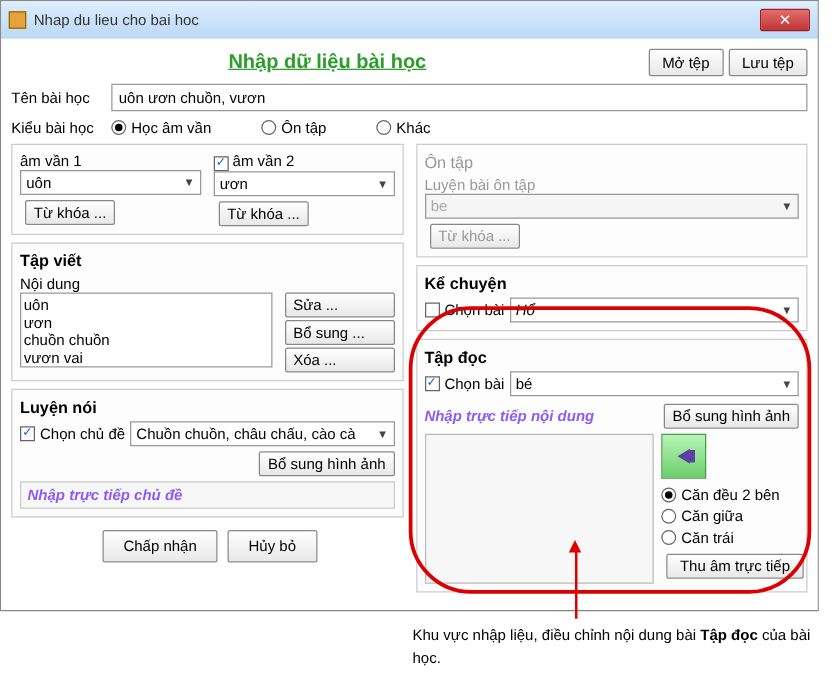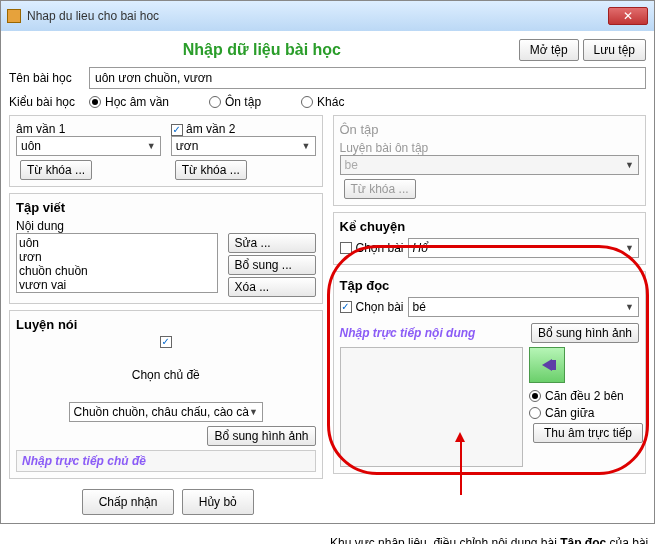--- a/index.html
+++ b/index.html
@@ -4,21 +4,21 @@
 <style>
 * { box-sizing: border-box; font-family: Arial, sans-serif; font-size: 12px; }
 body { margin: 0; background: #fff; width: 671px; }
 .window { width: 655px; border: 1px solid #888; background: #f0f0f0; }
 .titlebar { height: 24px; background: linear-gradient(#ddeeff,#bbd8f5); display: flex; align-items: center; padding: 15px 6px; }
 .titlebar .icon { width: 14px; height: 14px; background: #e6a23c; border: 1px solid #996600; margin-right: 6px; }
 .titlebar .title { color: #333; flex: 1; }
 .titlebar .close { background: linear-gradient(#e16d6d,#c13535); color: #fff; width: 40px; height: 18px; text-align: center; line-height: 16px; border-radius: 2px; border: 1px solid #a02020; }
 .content { padding: 8px; background: #fff; }
 .header-row { display: flex; align-items: center; margin-bottom: 6px; }
-.main-title { flex: 1; text-align: center; color: #2a9d2a; font-weight: bold; font-size: 16px; }
+.main-title { flex: 1; text-align: center; color: #2a9d2a; font-weight: bold; font-size: 16px; text-decoration: underline; }
 .btn { background: linear-gradient(#fff,#e8e8e8); border: 1px solid #888; padding: 3px 10px; margin-left: 4px; cursor: pointer; border-radius: 2px; }
 .btn-sm { padding: 2px 6px; }
 .row { display: flex; align-items: center; margin-bottom: 6px; }
 .label { width: 80px; }
 .field { flex: 1; border: 1px solid #999; padding: 3px 5px; background: #fff; }
 .radio-group { display: flex; gap: 40px; }
 .radio-item { display: flex; align-items: center; gap: 4px; }
 .radio { width: 12px; height: 12px; border: 1px solid #666; border-radius: 50%; display: inline-flex; align-items: center; justify-content: center; background: #fff; }
 .radio.checked::after { content: ""; width: 6px; height: 6px; background: #000; border-radius: 50%; }
 .checkbox { width: 12px; height: 12px; border: 1px solid #666; display: inline-flex; align-items: center; justify-content: center; background: #fff; }
@@ -123,21 +123,21 @@
             <div class="btnstack">
               <button class="btn btn-sm">Sửa ...</button>
               <button class="btn btn-sm">Bổ sung ...</button>
               <button class="btn btn-sm">Xóa ...</button>
             </div>
           </div>
         </div>
 
         <div class="group">
           <div class="group-title">Luyện nói</div>
-          <div style="display:flex;align-items:center;gap:20px;margin-bottom:4px;flex-direction:column;">
+          <div style="display:flex;align-items:center;gap:4px;margin-bottom:4px;">
             <span class="checkbox checked"></span>
             <span>Chọn chủ đề</span>
             <div class="dropdown" style="flex:1">
                   <span>Chuồn chuồn, châu chấu, cào cà</span>
                   <span class="caret">▼</span>
                 </div>
           </div>
           <div style="text-align:right;margin-bottom:4px;"><button class="btn btn-sm">Bổ sung hình ảnh</button></div>
           <div class="field placeholder" style="border:1px solid #ccc;background:#f7f7f7;">Nhập trực tiếp chủ đề</div>
         </div>
@@ -192,20 +192,24 @@
                     <div class="speaker-glyph"></div>
                   </div>
               <div class="radio-item" style="margin-bottom:3px;">
                     <span class="radio checked"></span>
                     <span>Căn đều 2 bên</span>
                   </div>
               <div class="radio-item" style="margin-bottom:3px;">
                     <span class="radio"></span>
                     <span>Căn giữa</span>
                   </div>
+              <div class="radio-item" style="margin-bottom:6px;">
+                    <span class="radio"></span>
+                    <span>Căn trái</span>
+                  </div>
               <button class="btn btn-sm" style="width:100%;">Thu âm trực tiếp</button>
             </div>
           </div>
         </div>
       </div>
     </div>
   </div>
 </div>
 
 <div class="circle" style="left:327px;top:245px;width:322px;height:230px;"></div>

